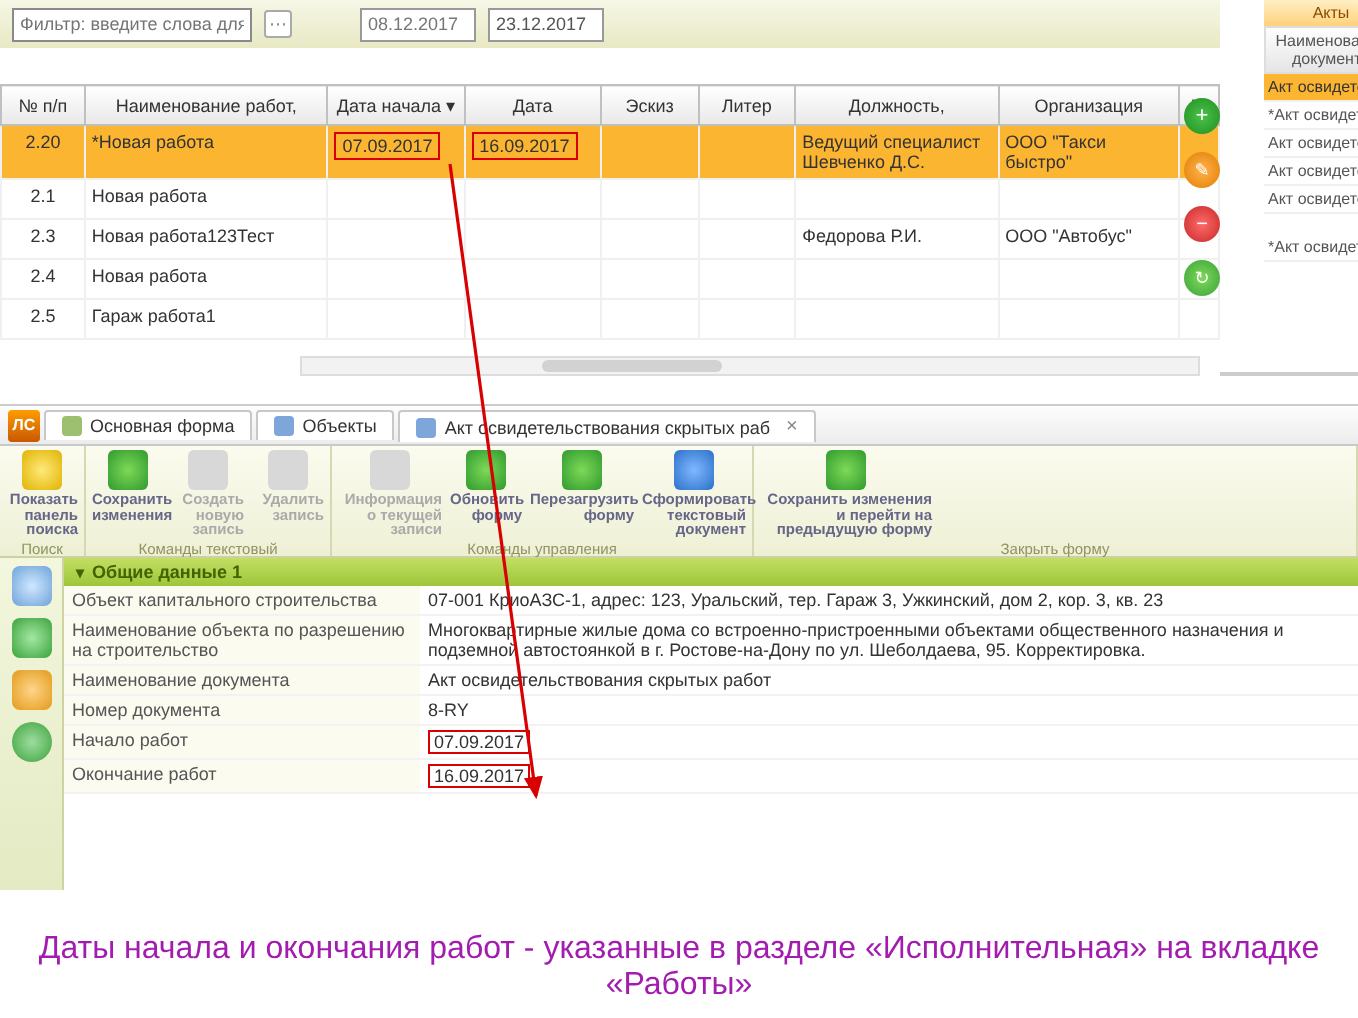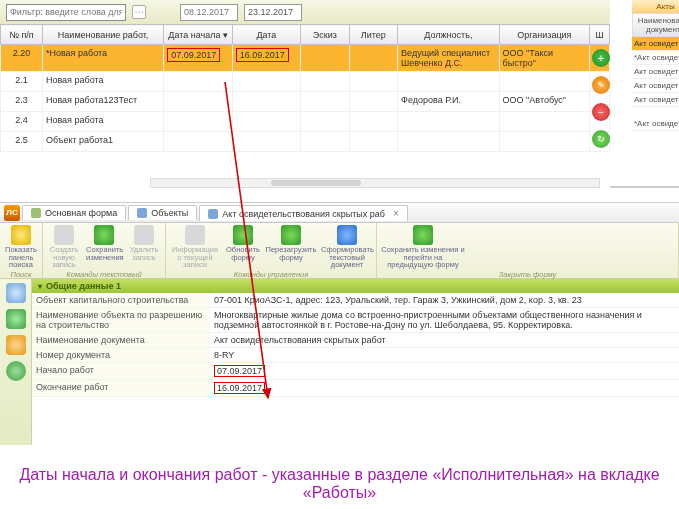--- a/index.html
+++ b/index.html
@@ -10,21 +10,21 @@
   .top-panel { position: absolute; left: 0; top: 0; width: 679px; height: 188px; border-bottom: 2px solid #ccc; }
   .filter-bar { position: absolute; left: 0; top: 0; width: 610px; height: 24px; background: linear-gradient(#f6f7e6,#e8e9c4); display: flex; align-items: center; gap: 6px; padding: 2px 6px; }
   .filter-input { width: 120px; height: 17px; border: 1px solid #8a8a8a; background: #fff; font-size: 9px; padding: 1px 3px; }
   .filter-dots { width: 14px; height: 14px; border: 1px solid #aaa; border-radius: 2px; background: #fff; display:flex; align-items:center; justify-content:center; color:#888; font-size:9px;}
   .spacer-small { width: 22px; }
   .date-input { width: 58px; height: 17px; border: 1px solid #999; background: #fff; font-size: 9px; padding: 1px 3px; color:#555; }
   .date-input.readonly { color:#777; }
 
   
   .tbl-wrap { position: absolute; left: 0; top: 24px; width: 610px; height: 164px; background: #fff; }
-  table.grid { border-collapse: collapse; width: 610px; table-layout: fixed; }
+  table.grid { border-collapse: collapse; width: 610px; table-layout: fixed; margin-top: 18px; }
   table.grid th { background: linear-gradient(#fff,#e8e8e8); border: 1px solid #c0c0c0; font-size: 9px; font-weight: normal; color:#333; padding: 2px 3px; height: 20px; white-space: nowrap; overflow:hidden; }
   table.grid td { border: 1px solid #f0f0f0; font-size: 9px; color:#333; padding: 3px 3px; vertical-align: top; height:20px; }
   .num-col { text-align: center; color:#666; }
   tr.highlight td { background: #fcb531; }
   tr.highlight td .date-hl { display:inline-block; border: 1.5px solid #d80000; padding: 1px 3px; font-size: 9px; }
   .hscroll-sim { position: absolute; left: 150px; bottom: 0; width: 450px; height: 10px; background: #f2f2f2; border:1px solid #ddd; }
   .hscroll-thumb { position:absolute; left:120px; top:1px; width:90px; height:6px; background:#d2d2d2; border-radius:3px; }
   .side-btn { width:18px; height:18px; margin:3px auto; border-radius:50%; display:flex; align-items:center; justify-content:center; font-size:11px; color:#fff; }
   .side-add { background: radial-gradient(#4bc24b,#1f8e1f); }
   .side-edit { background: radial-gradient(#ffb34d,#e27c00); font-size:9px;}
@@ -47,30 +47,30 @@
   .app-logo { width:16px; height:16px; background: linear-gradient(#ff9c00,#c85800); border-radius:2px; display:flex; align-items:center; justify-content:center; color:#fff; font-size:8px; font-weight:bold; }
   .tab { background:#fff; border:1px solid #c8c8c8; border-bottom:none; padding:2px 8px; font-size:9px; color:#333; display:flex; align-items:flex-end; gap:4px; border-radius:2px 2px 0 0; }
   .tab .tab-ic { width:10px; height:10px; background:#9cbf70; border-radius:2px; }
   .tab .tab-ic.b { background:#7fa6d9; }
   .tab-close { color:#888; font-size:10px; margin-left:4px; }
 
   
   .ribbon { height:56px; background:linear-gradient(#fbfbef,#eef0d5); border-bottom:1px solid #cdd0a2; display:flex; }
   .rib-group { border-right:1px solid #d6d8b1; padding:2px 3px; display:flex; flex-direction:column; justify-content:space-between; }
   .rib-btns { display:flex; gap:4px; }
-  .rib-btn { width:36px; text-align:center; font-size:7.5px; color:#668; line-height:1.0; }
+  .rib-btn { width:36px; text-align:right; font-size:7.5px; color:#668; line-height:1.0;font-weight:bold; }
   .rib-btn.wide { width:52px; }
   .rib-btn.xwide { width:86px; }
   .rib-btn.disabled { color:#aaa; }
   .rib-btn .ic { width:20px; height:20px; margin:0 auto 1px; border-radius:3px; }
   .ic-g { background: radial-gradient(#7ed957,#2e9a2e); }
   .ic-b { background: radial-gradient(#7fb8ff,#2b70c9); }
   .ic-y { background: radial-gradient(#ffe97a,#e0b300); }
   .ic-gray { background: #d8d8d8; }
-  .rib-group-title { font-size:7.5px; color:#8f9460; text-align:center; padding-top:1px;font-style:italic;}
+  .rib-group-title { font-size:7.5px; color:#8f9460; text-align:center; padding-top:1px;}
 
   
   .form-area { display:flex; height:166px; }
   .form-sidebar { width:32px; background:linear-gradient(#f2f7de,#e4eac3); border-right:1px solid #cfd3a2; display:flex; flex-direction:column; align-items:center; padding-top:4px; gap:6px;}
   .sb-ic { width:20px; height:20px; border-radius:4px; }
   .sb-ic.a { background: radial-gradient(#d0e8ff,#6ea2d8); }
   .sb-ic.b { background: radial-gradient(#a3e8a3,#3ba23b); }
   .sb-ic.c { background: radial-gradient(#ffd58a,#e29a1a); }
   .sb-ic.d { background: radial-gradient(#9fdc9f,#3ba23b); border-radius:50%; }
 
@@ -171,21 +171,21 @@
           <td></td>
               <td></td>
               <td></td>
               <td></td>
               <td></td>
               <td></td>
               <td></td>
         </tr>
         <tr>
           <td class="num-col">2.5</td>
-          <td>Объект работа1</td>
+          <td>Гараж работа1</td>
           <td></td>
               <td></td>
               <td></td>
               <td></td>
               <td></td>
               <td></td>
               <td></td>
         </tr>
       </tbody>
     </table>
@@ -236,22 +236,22 @@
 
   <div class="ribbon">
     <div class="rib-group">
       <div class="rib-btns">
         <div class="rib-btn"><div class="ic ic-y"></div><span>Показать панель поиска</span></div>
       </div>
       <div class="rib-group-title">Поиск</div>
     </div>
     <div class="rib-group">
       <div class="rib-btns">
+        <div class="rib-btn"><div class="ic ic-g"></div><span>Сохранить изменения</span></div>
         <div class="rib-btn disabled"><div class="ic ic-gray"></div><span>Создать новую запись</span></div>
-        <div class="rib-btn"><div class="ic ic-g"></div><span>Сохранить изменения</span></div>
         <div class="rib-btn disabled"><div class="ic ic-gray"></div><span>Удалить запись</span></div>
       </div>
       <div class="rib-group-title">Команды текстовый</div>
     </div>
     <div class="rib-group">
       <div class="rib-btns">
         <div class="rib-btn wide disabled"><div class="ic ic-gray"></div><span>Информация о текущей записи</span></div>
         <div class="rib-btn"><div class="ic ic-g"></div><span>Обновить форму</span></div>
         <div class="rib-btn wide"><div class="ic ic-g"></div><span>Перезагрузить форму</span></div>
         <div class="rib-btn wide"><div class="ic ic-b"></div><span>Сформировать текстовый документ</span></div>

